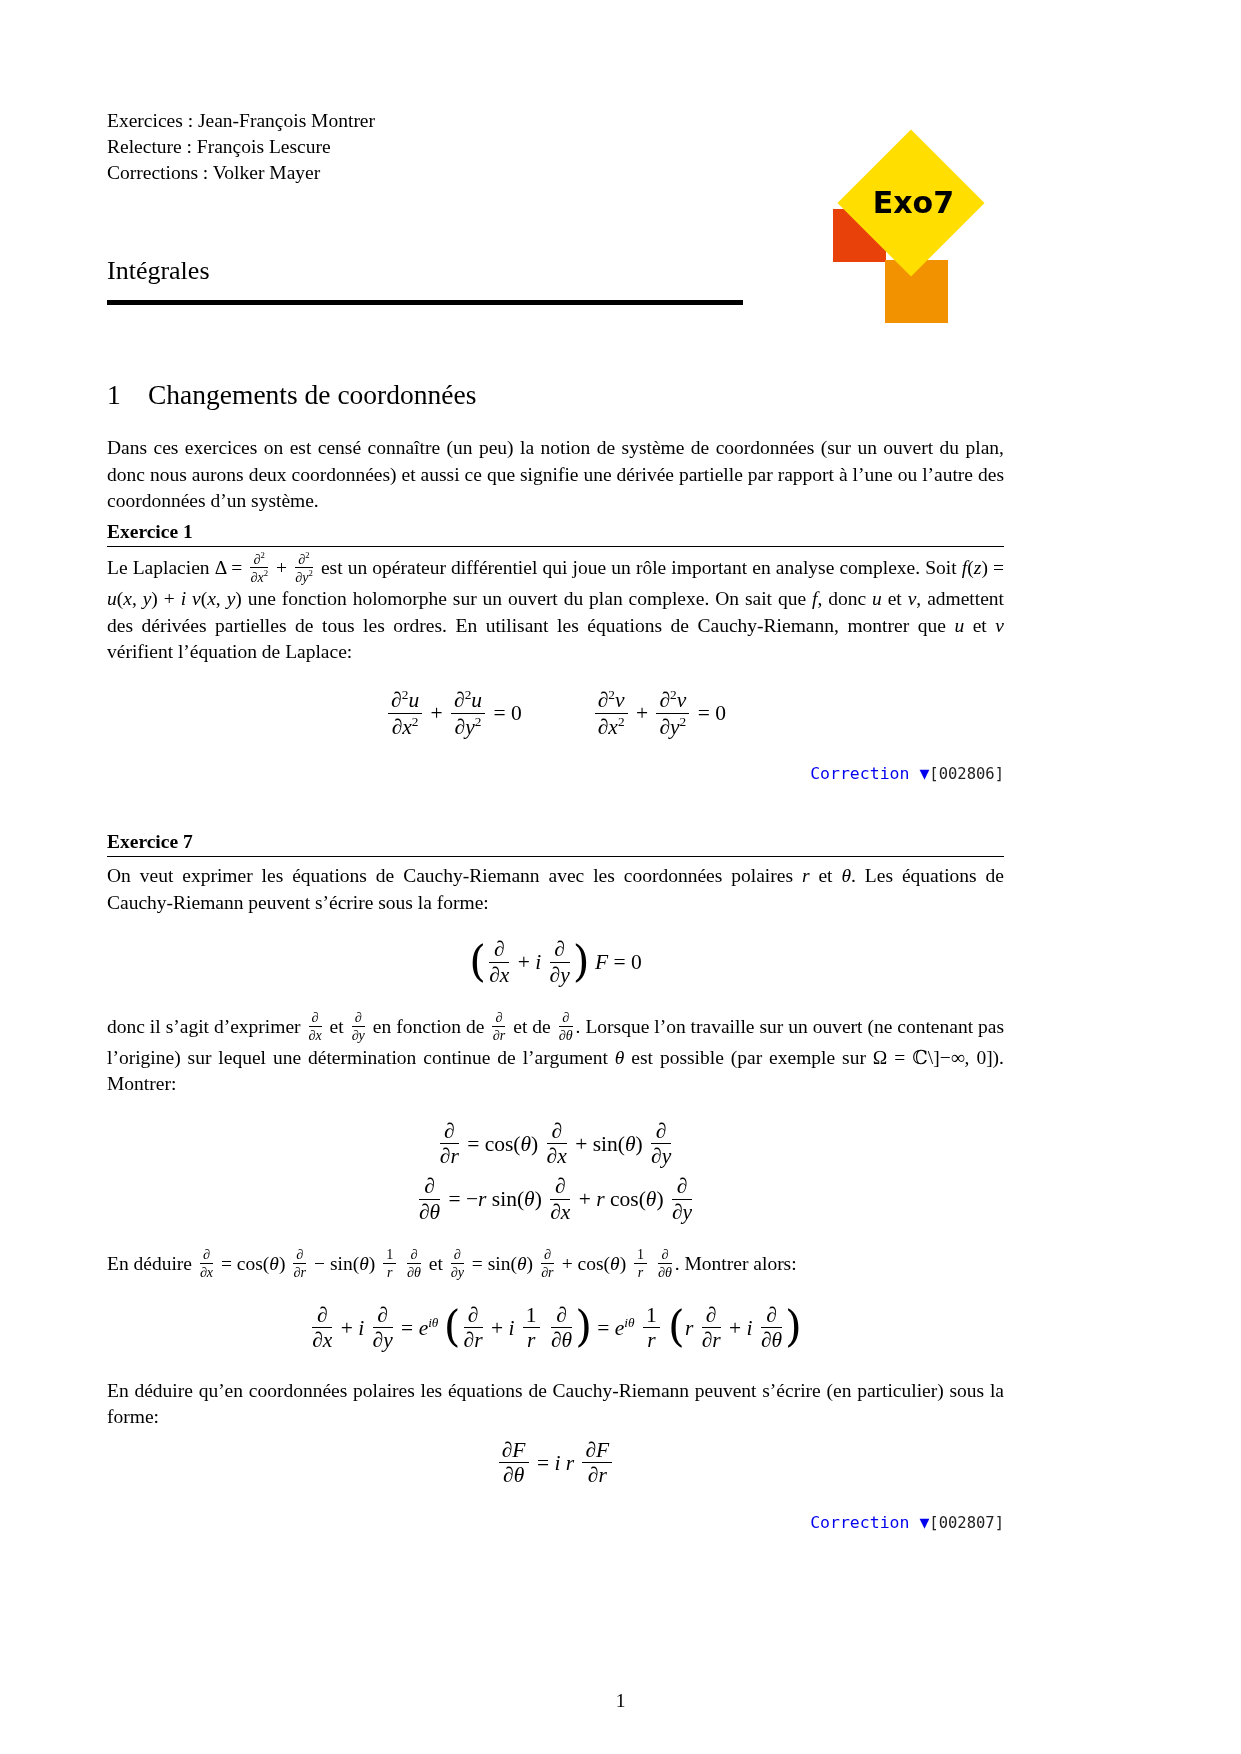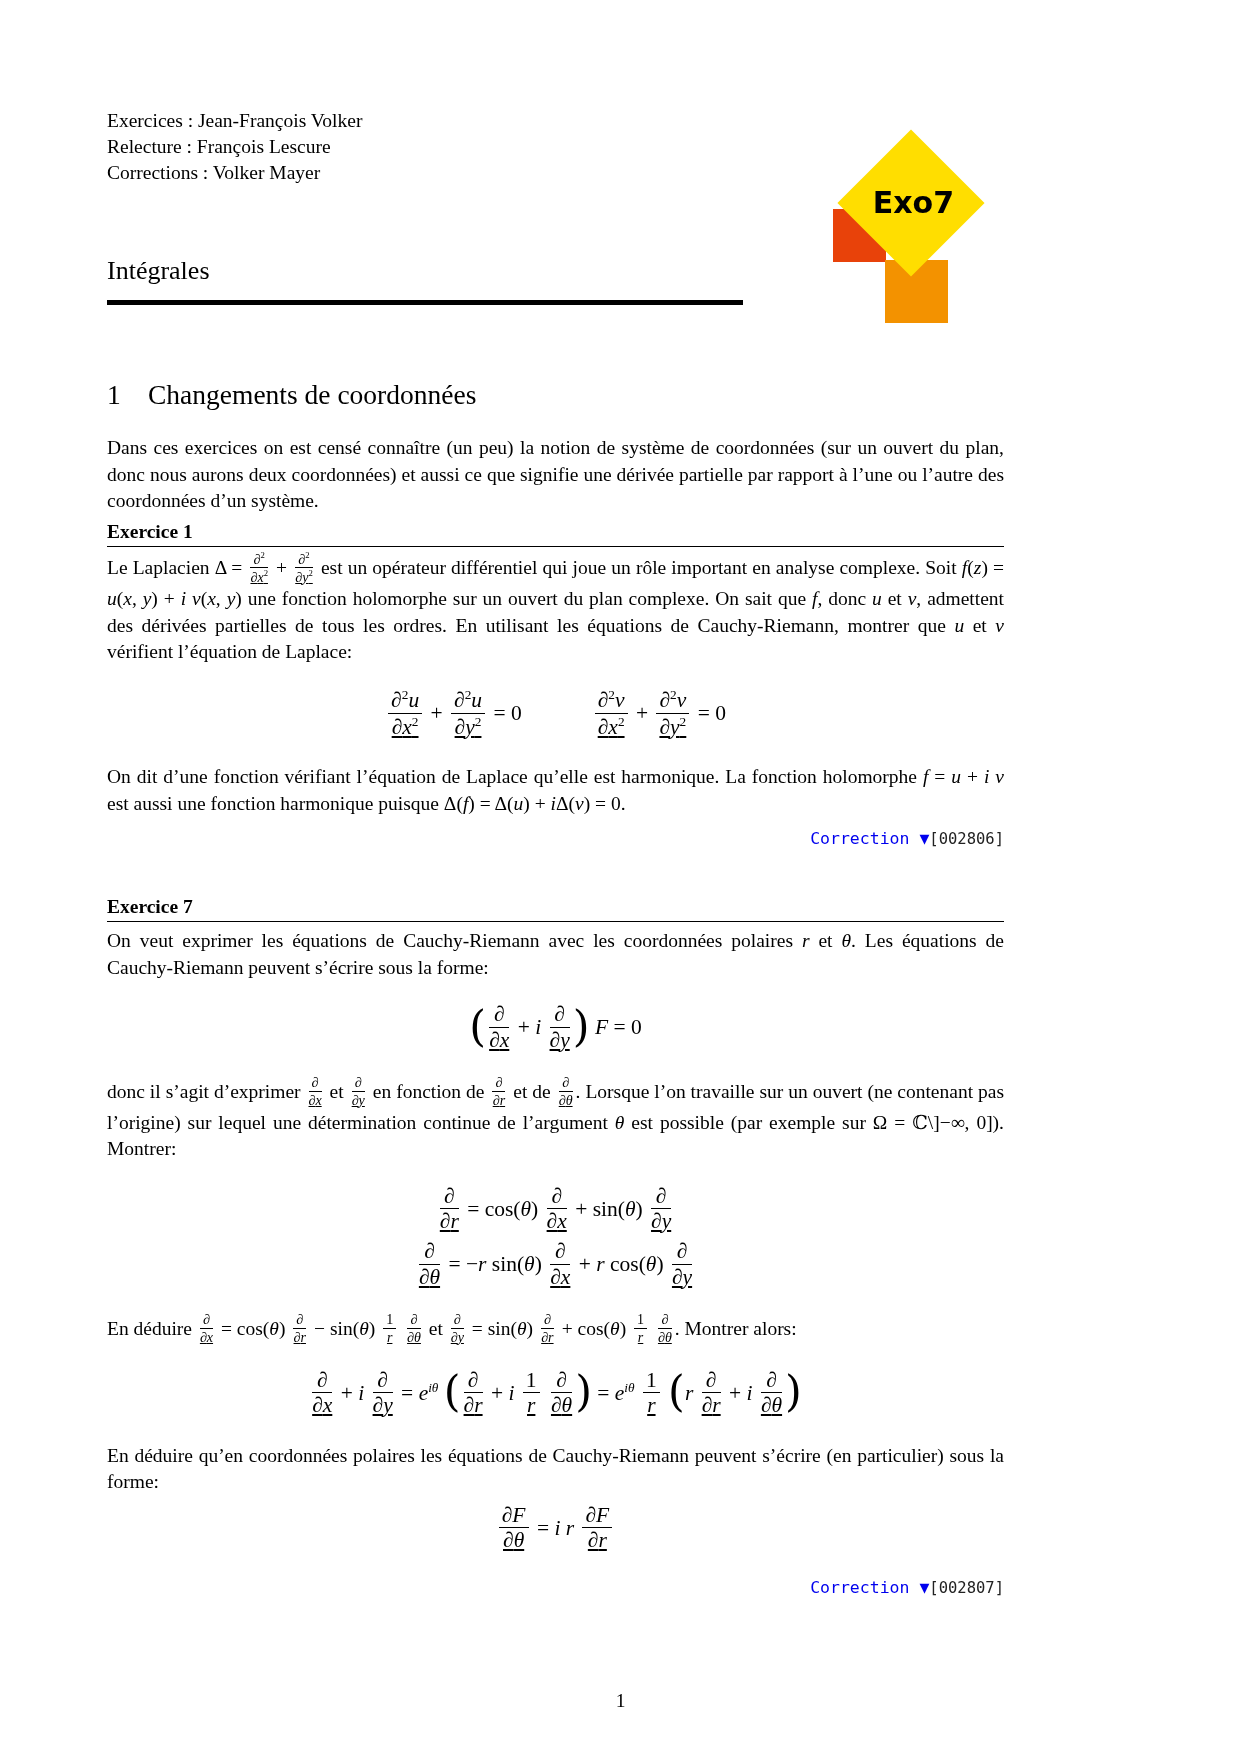--- a/index.html
+++ b/index.html
@@ -28,41 +28,41 @@
   .body{font-size:19.5px;line-height:26.5px;margin:6px 0 0;text-align:justify;}
   .mt{margin-top:24px;}
   .ex-head{font-weight:bold;font-size:19.5px;border-bottom:1.5px solid #000;padding-bottom:3px;margin-top:6px;}
   .ex-head.gap{margin-top:48px;}
   
   .disp{text-align:center;font-size:21.5px;margin:24px 0 24px;line-height:1.1;}
   .disp.tight{margin-top:10px;}
   .disp-line{margin:7px 0;}
   .frac{display:inline-block;vertical-align:middle;text-align:center;line-height:1.05;margin:0 3px;position:relative;top:-2px;}
   .frac .fn{display:block;border-bottom:1.2px solid #000;padding:0 3px 1px;}
-  .frac .fd{display:block;padding-top:1px;text-decoration:underline;}
+  .frac .fd{display:block;padding-top:1px;}
   .sfrac{font-size:0.72em;}
   sup{font-size:0.62em;}
   .bp{display:inline-block;vertical-align:middle;font-size:2em;font-weight:400;position:relative;top:-3px;
       font-family:"DejaVu Serif","Liberation Serif",serif;}
   .eqgap{display:inline-block;width:70px;}
   
   .corr-row{display:flex;justify-content:flex-end;align-items:baseline;margin-top:12px;}
   .corr-link{font-family:"DejaVu Sans Mono","Liberation Mono",monospace;font-size:16.5px;color:#0000ee;text-decoration:none;}
   .ref{font-family:"DejaVu Sans Mono","Liberation Mono",monospace;font-size:15.5px;color:#222;}
   
   .page-num{position:absolute;bottom:42px;left:0;right:0;text-align:center;font-size:19.5px;}
   i{font-style:italic;}
 </style>
 </head>
 <body>
 
 <div class="page">
 
   <div class="header">
-    <div>Exercices : Jean-François Volker</div>
+    <div>Exercices : Jean-François Montrer</div>
     <div>Relecture : François Lescure</div>
     <div>Corrections : Volker Mayer</div>
   </div>
 
   <div class="logo">
     <div class="lg-red"></div>
     <div class="lg-orange"></div>
     <div class="lg-diamond"></div>
     <div class="lg-text">Exo7</div>
   </div>
@@ -70,21 +70,20 @@
   <h1 class="doc-title">Intégrales</h1>
   <div class="thick-rule"></div>
 
   <h2 class="section"><span class="sec-num">1</span><span>Changements de coordonnées</span></h2>
 
   <p class="body mt">Dans ces exercices on est censé connaître (un peu) la notion de système de coordonnées (sur un ouvert du plan, donc nous aurons deux coordonnées) et aussi ce que signifie une dérivée partielle par rapport à l’une ou l’autre des coordonnées d’un système.</p>
 
   <div class="ex-head">Exercice 1</div>
   <p class="body">Le Laplacien Δ = <span class="frac sfrac"><span class="fn">∂<sup>2</sup></span><span class="fd">∂<i>x</i><sup>2</sup></span></span> + <span class="frac sfrac"><span class="fn">∂<sup>2</sup></span><span class="fd">∂<i>y</i><sup>2</sup></span></span> est un opérateur différentiel qui joue un rôle important en analyse complexe. Soit <i>f</i>(<i>z</i>) = <i>u</i>(<i>x</i>, <i>y</i>) + <i>i v</i>(<i>x</i>, <i>y</i>) une fonction holomorphe sur un ouvert du plan complexe. On sait que <i>f</i>, donc <i>u</i> et <i>v</i>, admettent des dérivées partielles de tous les ordres. En utilisant les équations de Cauchy-Riemann, montrer que <i>u</i> et <i>v</i> vérifient l’équation de Laplace:</p>
   <div class="disp"><span class="frac"><span class="fn">∂<sup>2</sup><i>u</i></span><span class="fd">∂<i>x</i><sup>2</sup></span></span> + <span class="frac"><span class="fn">∂<sup>2</sup><i>u</i></span><span class="fd">∂<i>y</i><sup>2</sup></span></span> = 0<span class="eqgap"></span><span class="frac"><span class="fn">∂<sup>2</sup><i>v</i></span><span class="fd">∂<i>x</i><sup>2</sup></span></span> + <span class="frac"><span class="fn">∂<sup>2</sup><i>v</i></span><span class="fd">∂<i>y</i><sup>2</sup></span></span> = 0</div>
-  <p class="body">On dit d’une fonction vérifiant l’équation de Laplace qu’elle est harmonique. La fonction holomorphe <i>f</i> = <i>u</i> + <i>i v</i> est aussi une fonction harmonique puisque Δ(<i>f</i>) = Δ(<i>u</i>) + <i>i</i>Δ(<i>v</i>) = 0.</p>
   <div class="corr-row">
     <a class="corr-link" href="#">Correction ▼</a>
     <span class="ref">[002806]</span>
   </div>
 
   <div class="ex-head gap">Exercice 7</div>
   <p class="body">On veut exprimer les équations de Cauchy-Riemann avec les coordonnées polaires <i>r</i> et <i>θ</i>. Les équations de Cauchy-Riemann peuvent s’écrire sous la forme:</p>
   <div class="disp"><span class="bp">(</span><span class="frac"><span class="fn">∂</span><span class="fd">∂<i>x</i></span></span> + <i>i</i> <span class="frac"><span class="fn">∂</span><span class="fd">∂<i>y</i></span></span><span class="bp">)</span> <i>F</i> = 0</div>
   <p class="body">donc il s’agit d’exprimer <span class="frac sfrac"><span class="fn">∂</span><span class="fd">∂<i>x</i></span></span> et <span class="frac sfrac"><span class="fn">∂</span><span class="fd">∂<i>y</i></span></span> en fonction de <span class="frac sfrac"><span class="fn">∂</span><span class="fd">∂<i>r</i></span></span> et de <span class="frac sfrac"><span class="fn">∂</span><span class="fd">∂<i>θ</i></span></span>. Lorsque l’on travaille sur un ouvert (ne contenant pas l’origine) sur lequel une détermination continue de l’argument <i>θ</i> est possible (par exemple sur Ω = ℂ\]−∞, 0]). Montrer:</p>
   <div class="disp">

